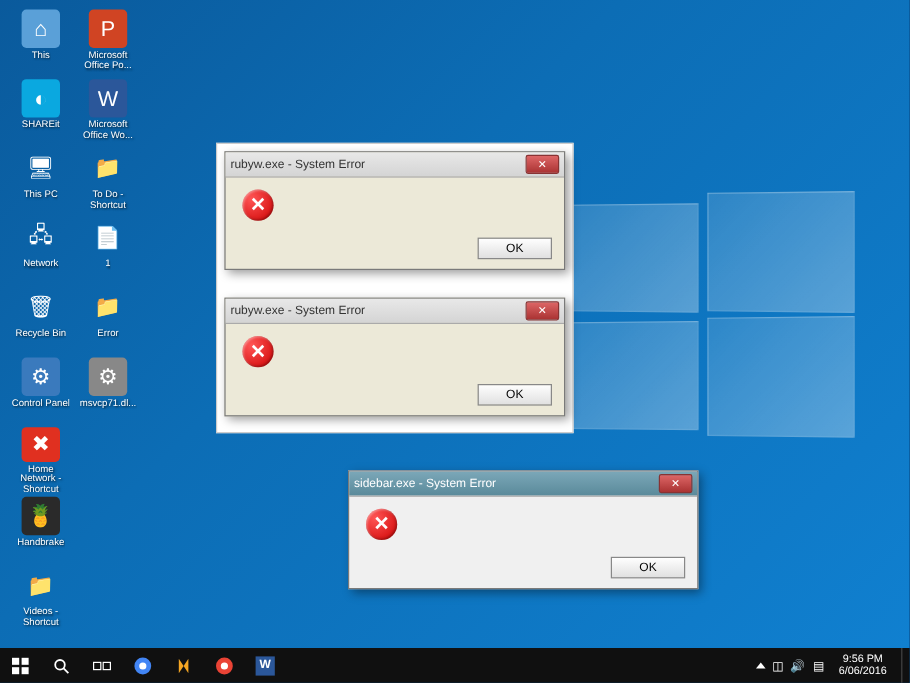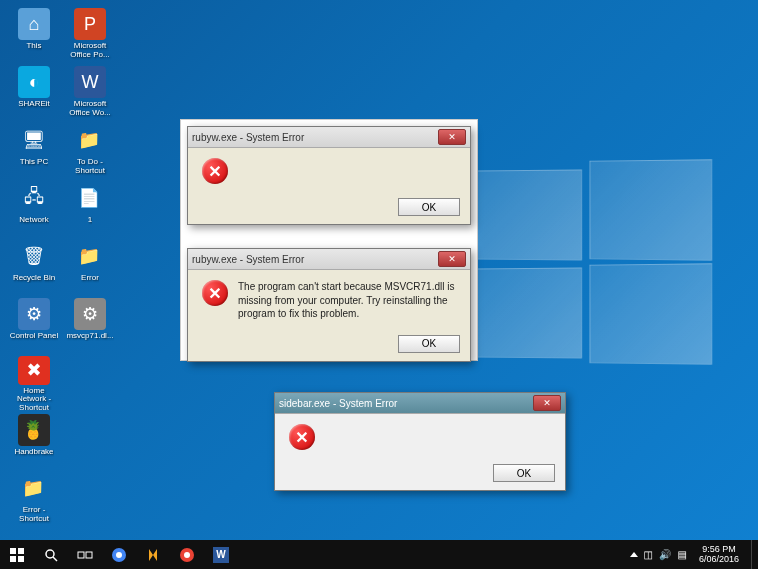--- a/index.html
+++ b/index.html
@@ -104,21 +104,21 @@
       <div class="dicon">
         <div class="glyph" style="background:#2a2a2a">🍍</div>
         <div class="label">Handbrake</div>
       </div>
       <div class="dicon" style="visibility: hidden;">
         <div class="glyph" style="background:transparent"></div>
         <div class="label"></div>
       </div>
       <div class="dicon">
         <div class="glyph" style="background:transparent">📁</div>
-        <div class="label">Error - Shortcut</div>
+        <div class="label">Videos - Shortcut</div>
       </div>
     </div>
 
   <div class="whiteframe" style="left:180px;top:119px;width:296px;height:240px"></div>
 
   <div class="dlg" style="left:187px;top:126px;width:282px">
     <div class="titlebar">
       <span class="title">rubyw.exe - System Error</span>
       <span class="close">✕</span>
     </div>
@@ -128,26 +128,25 @@
     <div class="footer"><button class="ok">OK</button></div>
   </div>
 
   <div class="dlg" style="left:187px;top:248px;width:282px">
     <div class="titlebar">
       <span class="title">rubyw.exe - System Error</span>
       <span class="close">✕</span>
     </div>
     <div class="body">
       <div class="erricon">✕</div>
-      <div class="msg">The program can't start because MSVCR71.dll is missing from your computer. Try reinstalling the program to fix this problem.</div>
     </div>
     <div class="footer"><button class="ok">OK</button></div>
   </div>
 
-  <div class="dlg aero" style="left:274px;top:392px;width:290px">
+  <div class="dlg aero" style="left:290px;top:392px;width:290px">
     <div class="titlebar">
       <span class="title">sidebar.exe - System Error</span>
       <span class="close">✕</span>
     </div>
     <div class="body">
       <div class="erricon">✕</div>
     </div>
     <div class="footer"><button class="ok">OK</button></div>
   </div>
 </div>

